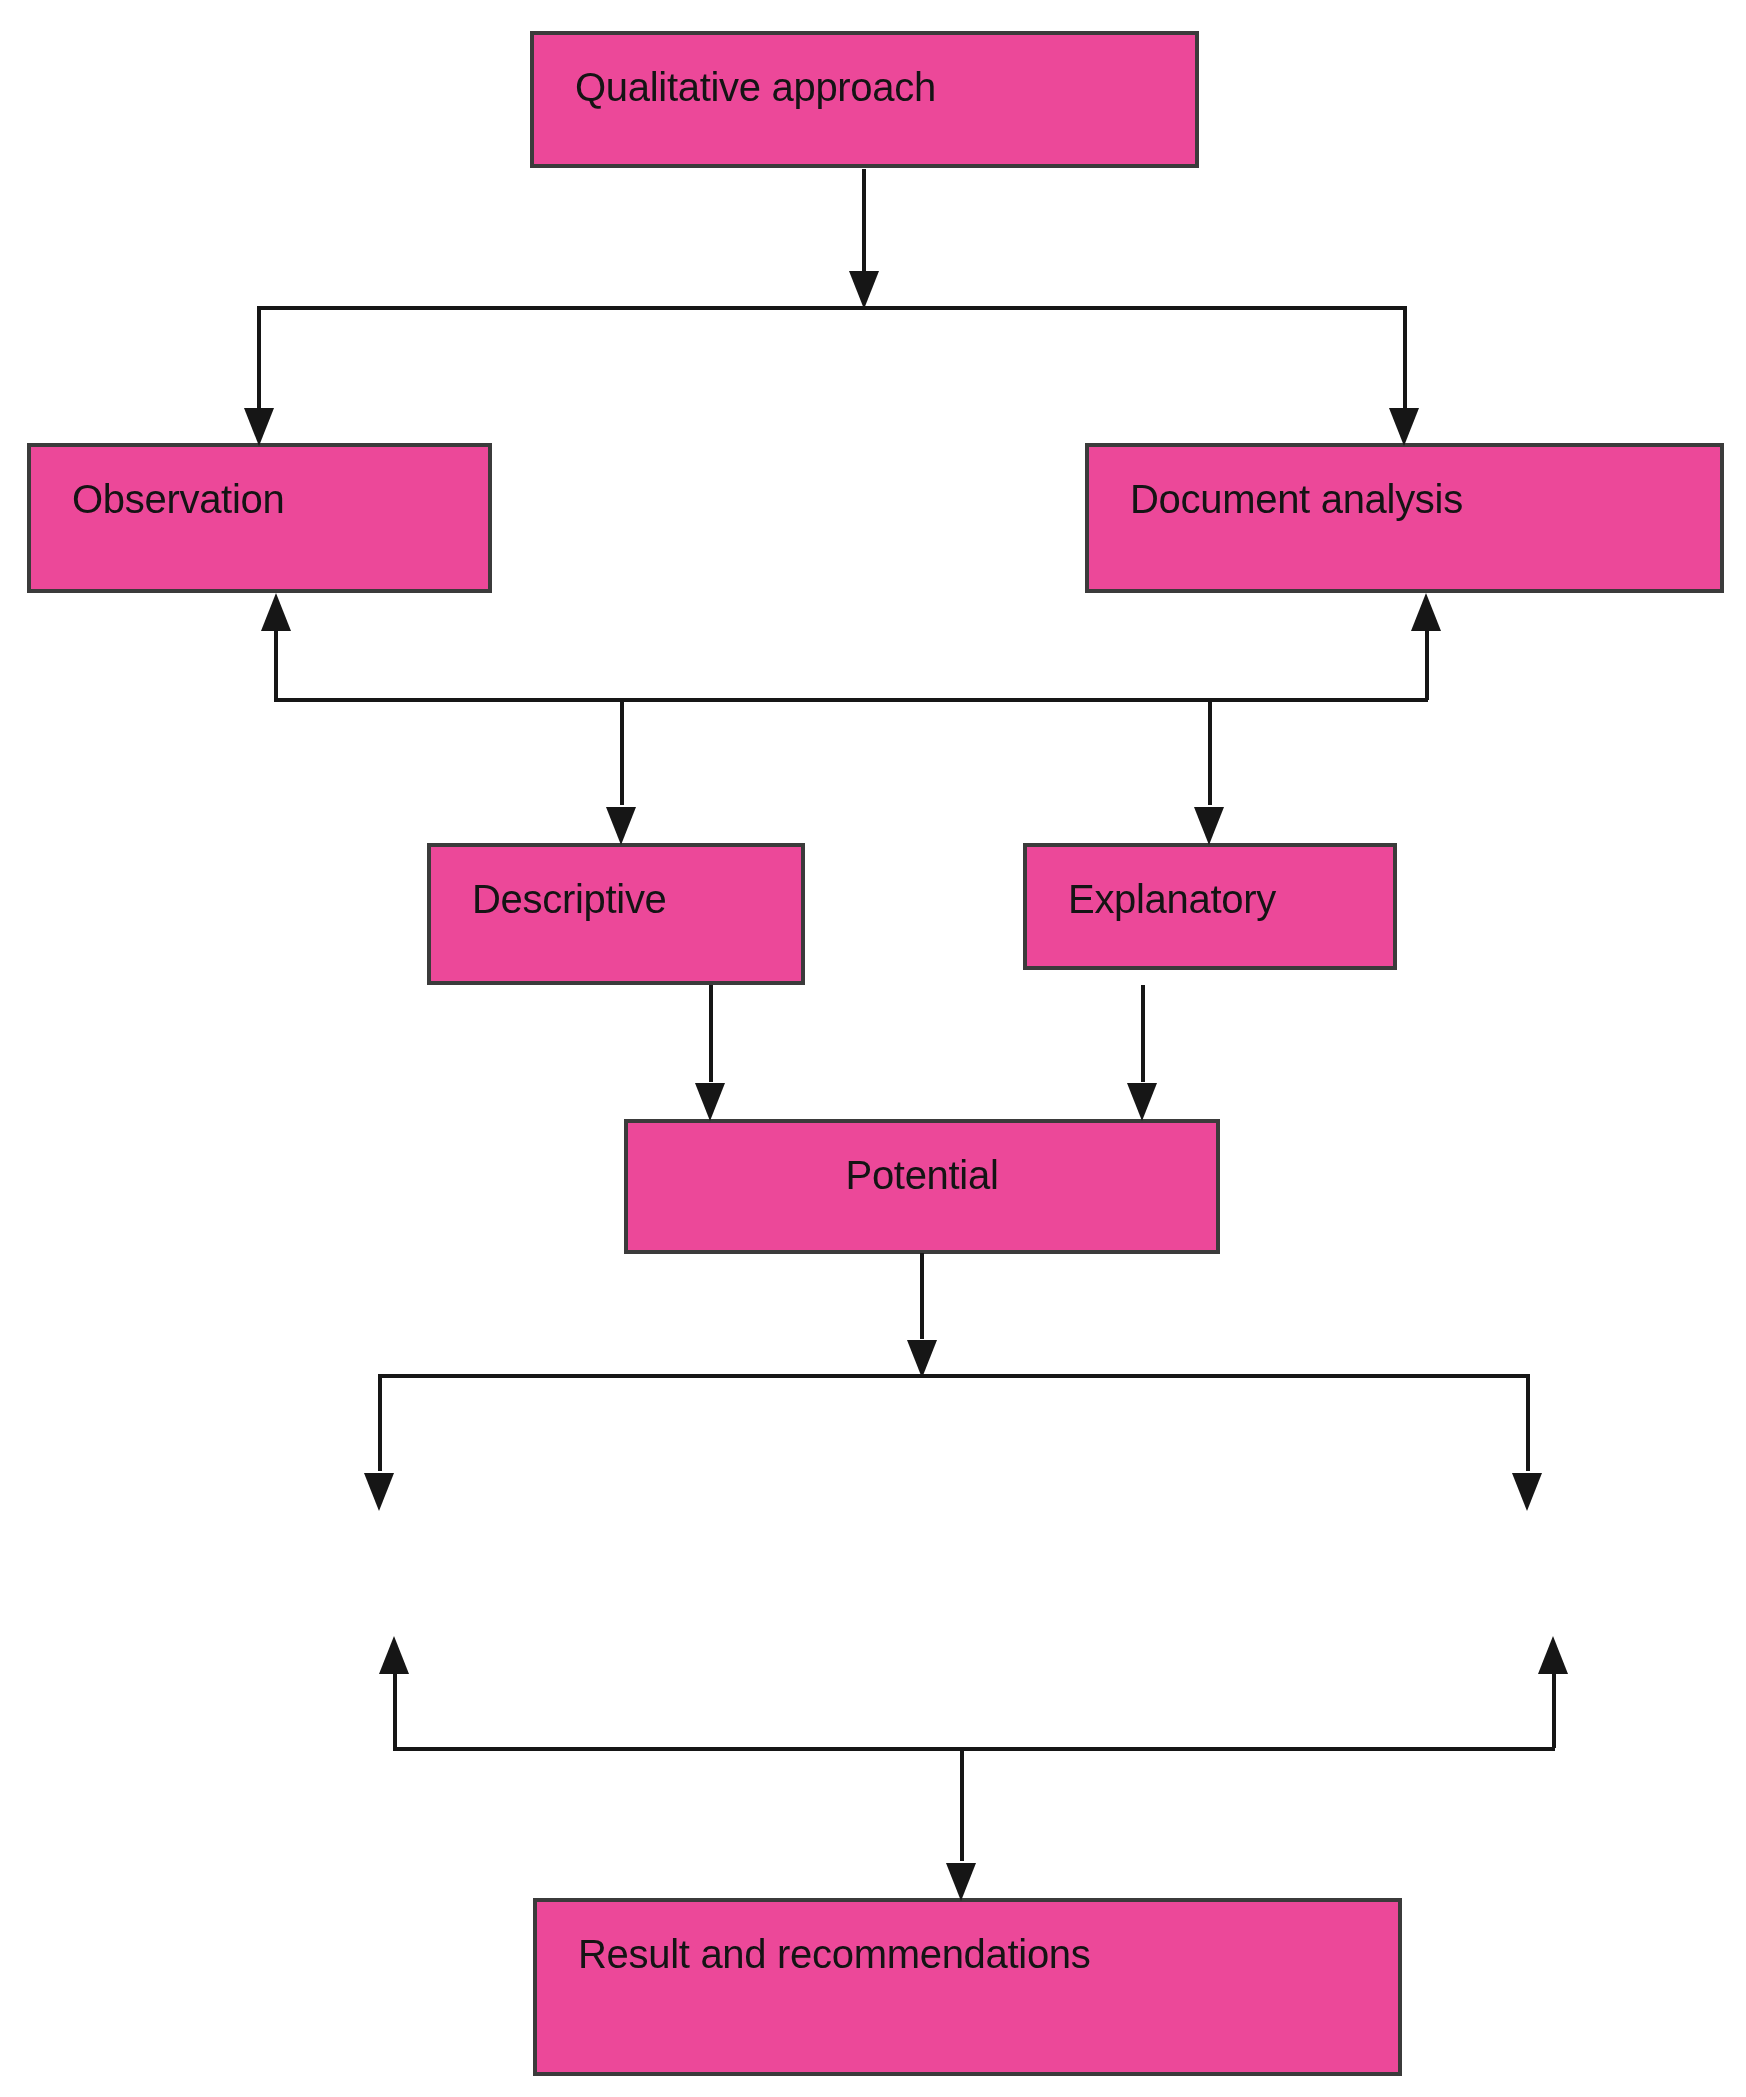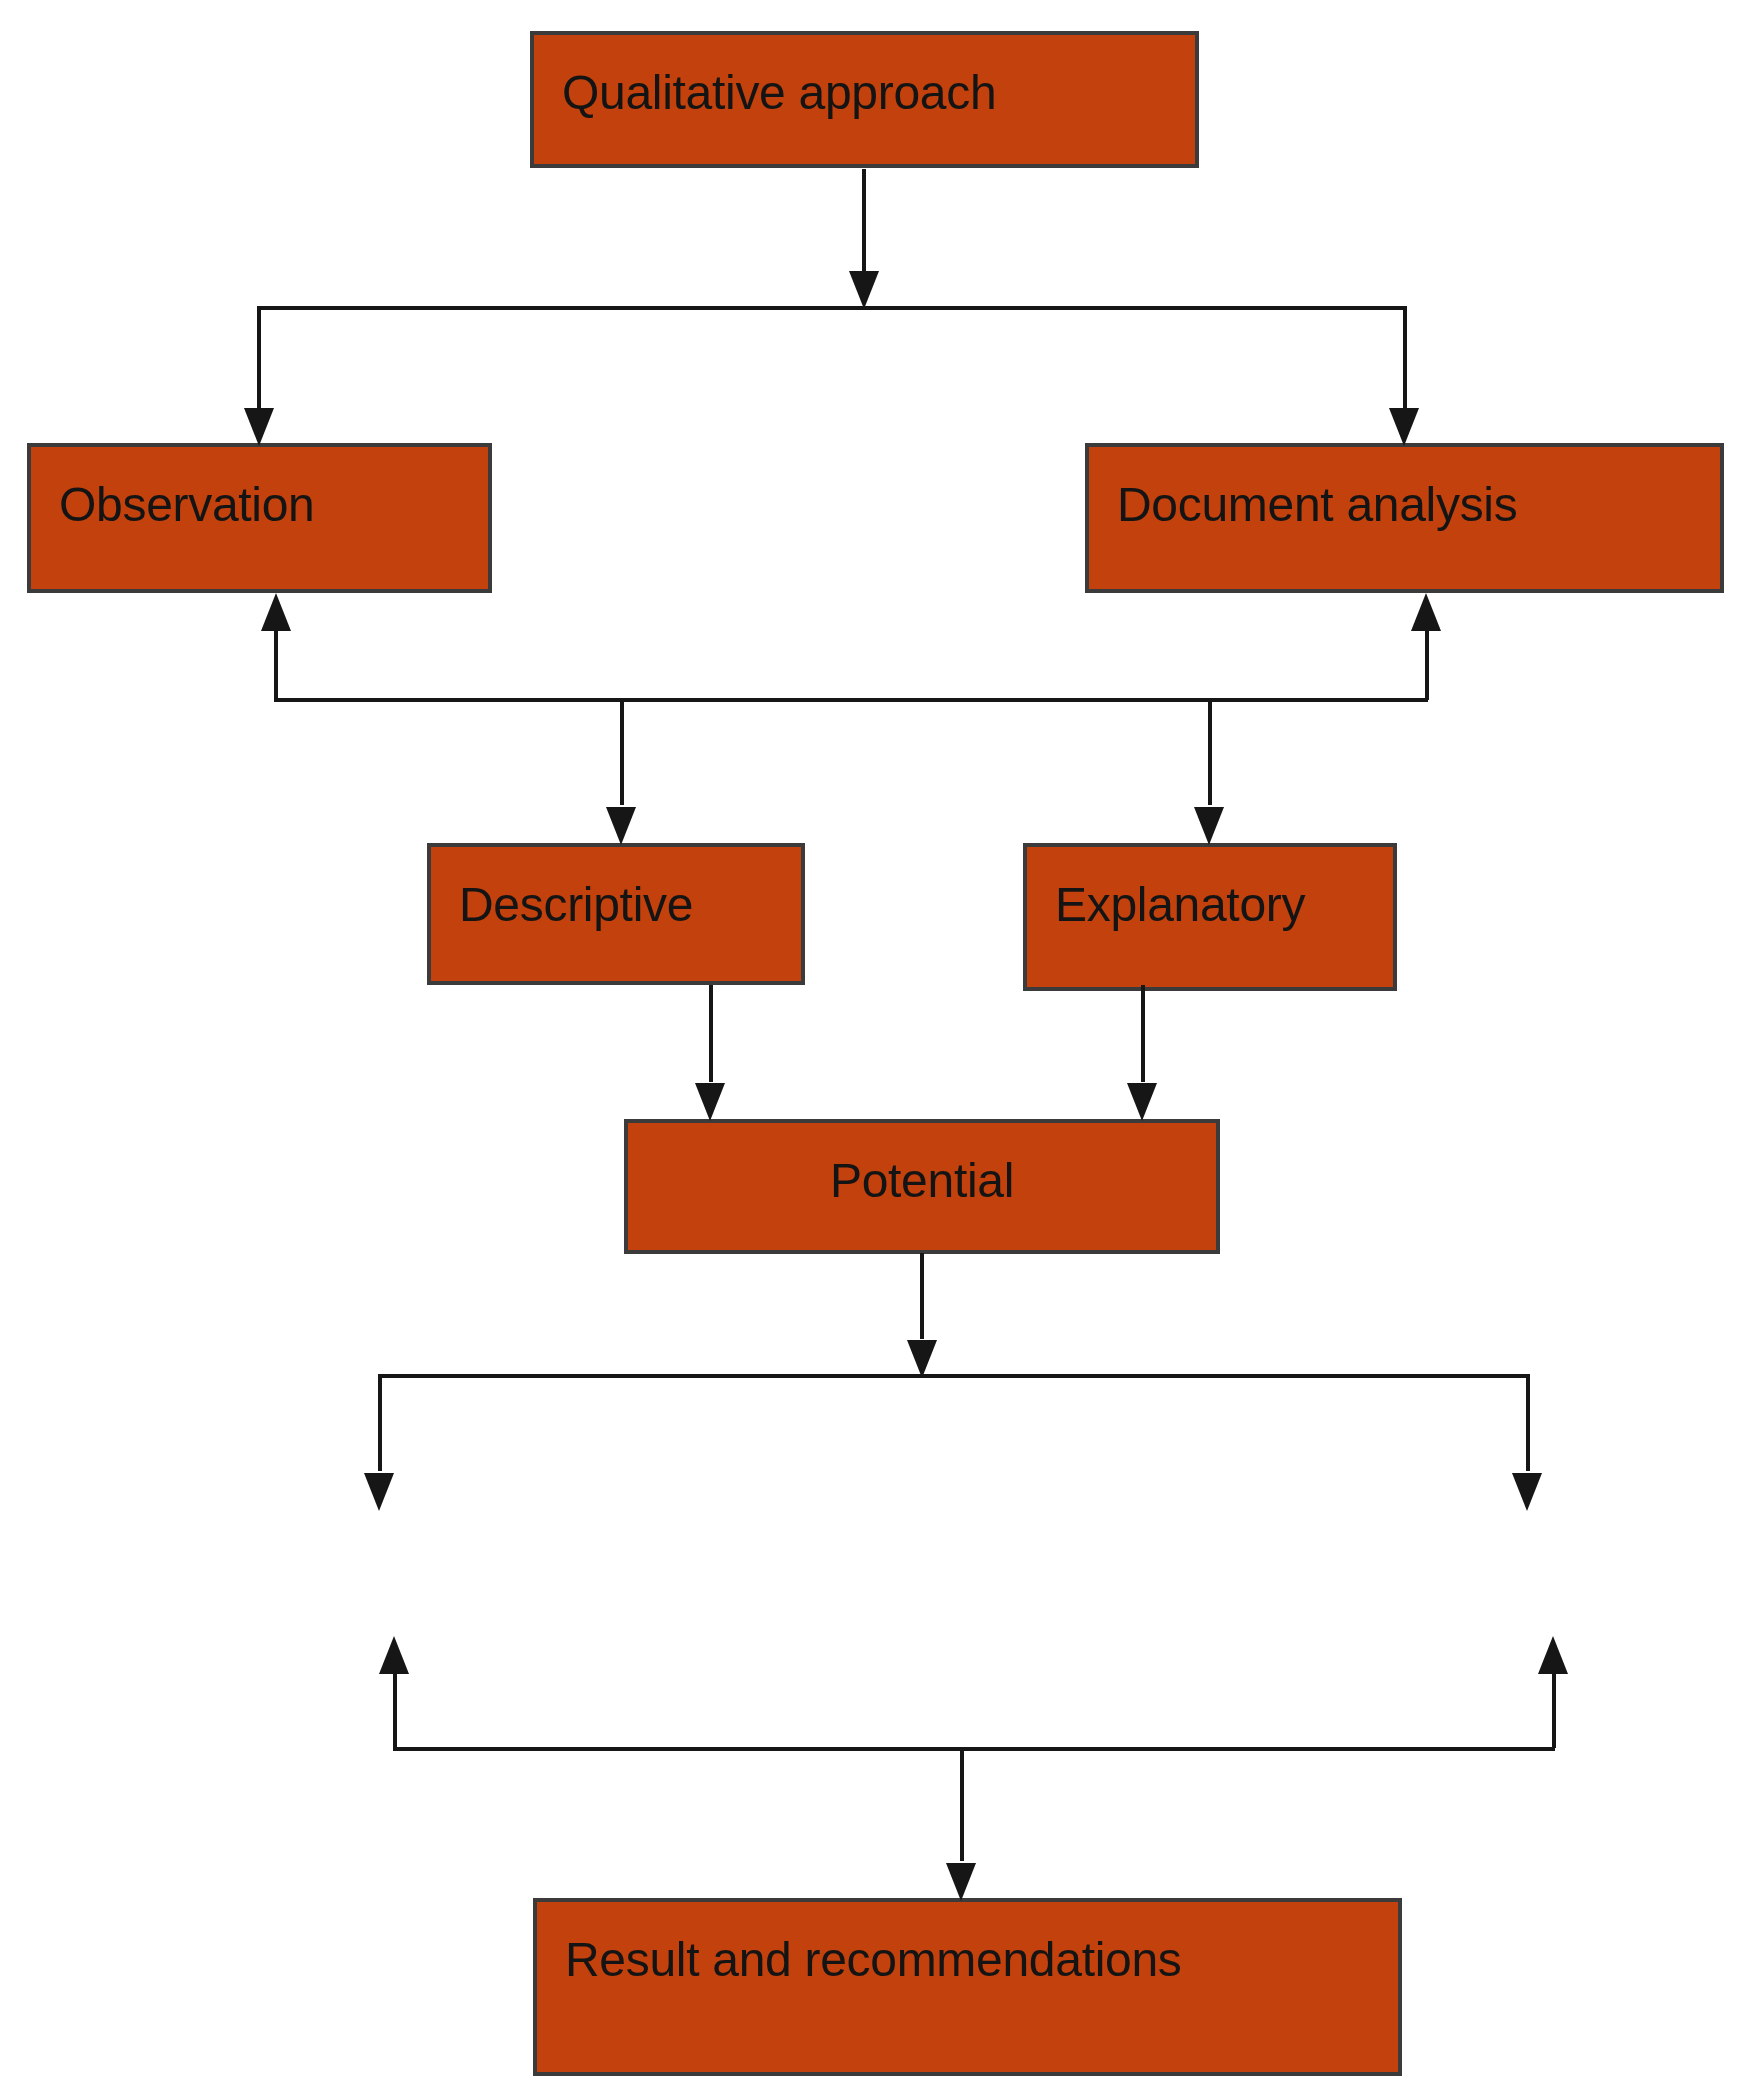--- a/index.html
+++ b/index.html
@@ -11,45 +11,45 @@
   html,body{margin:0;padding:0;background:var(--bg);}
   #canvas{
     position:relative;
     width:1746px;height:2097px;
     background:var(--bg);
     font-family:"Liberation Sans", sans-serif;
     overflow:hidden;
   }
   .node{
     position:absolute;
-    background:#c2410c;
+    background:#ec4899;
     border:4.1px solid var(--box-border);
     box-sizing:border-box;
     color:var(--text);
-    font-size:48px;
+    font-size:40px;
     letter-spacing:-0.3px;
-    padding:30px 0 0 28px;
+    padding:30px 0 0 41px;
     white-space:nowrap;
   }
   .node.center{padding-left:0;text-align:center;}
   .hline,.vline{position:absolute;background:var(--line);}
   .hline{height:4.1px;}
   .vline{width:4.1px;}
   .arr{position:absolute;width:0;height:0;
        border-left:15.4px solid transparent;
        border-right:15.4px solid transparent;}
   .arr.down{border-top:38px solid var(--line);}
   .arr.up{border-bottom:38px solid var(--line);}
 
   
   #n-qual {left:530px;  top:31px;   width:669px; height:137px;}
   #n-obs  {left:27px;   top:443px;  width:465px;  height:150px;}
   #n-doc  {left:1085px; top:443px;  width:639px; height:150px;}
   #n-desc {left:427px;  top:843px; width:378px;  height:142px;}
-  #n-expl {left:1023px; top:843px; width:374px;  height:148px;}
+  #n-expl {left:1023px; top:843px; width:374px;  height:127px;}
   #n-ana  {left:624px; top:1119px; width:596px; height:135px;}
   #n-exist{left:222px;  top:1508px; width:311px;  height:127px;}
   #n-pot  {left:1396px; top:1508px; width:300px;  height:127px;}
   #n-res  {left:533px;  top:1898px; width:869px; height:178px;}
 
   
   #v1   {left:862px; top:169px;  height:104px;}
   #a1   {left:849px; top:271px;}
   #bus1 {left:257px;  top:306px;  width:1149px;}
   #d1   {left:257px;  top:306px;  height:102px;}

